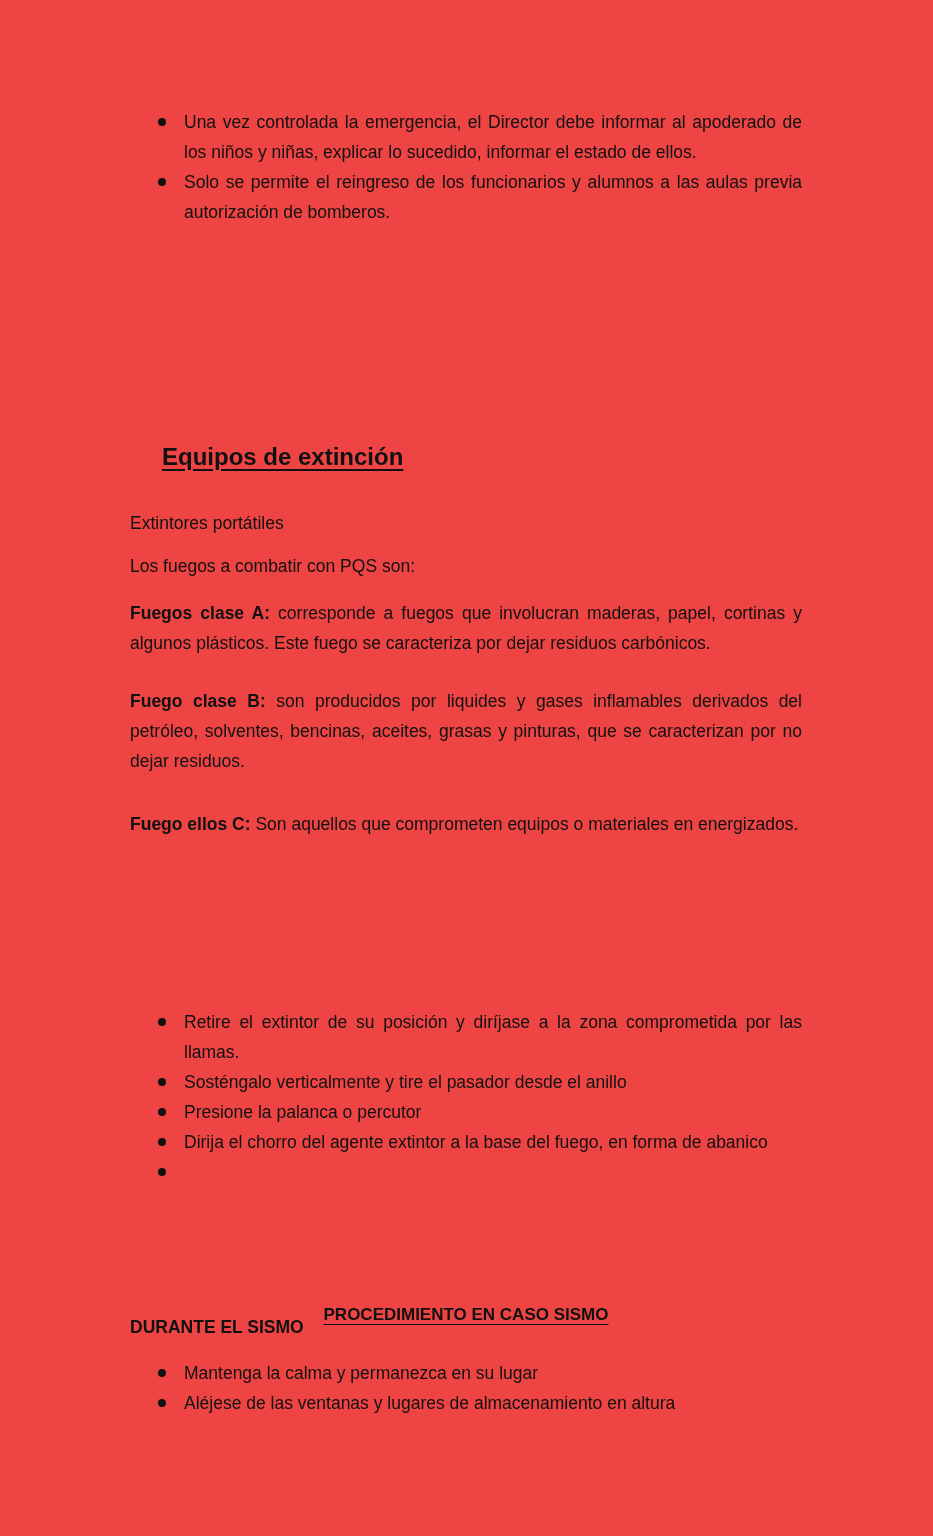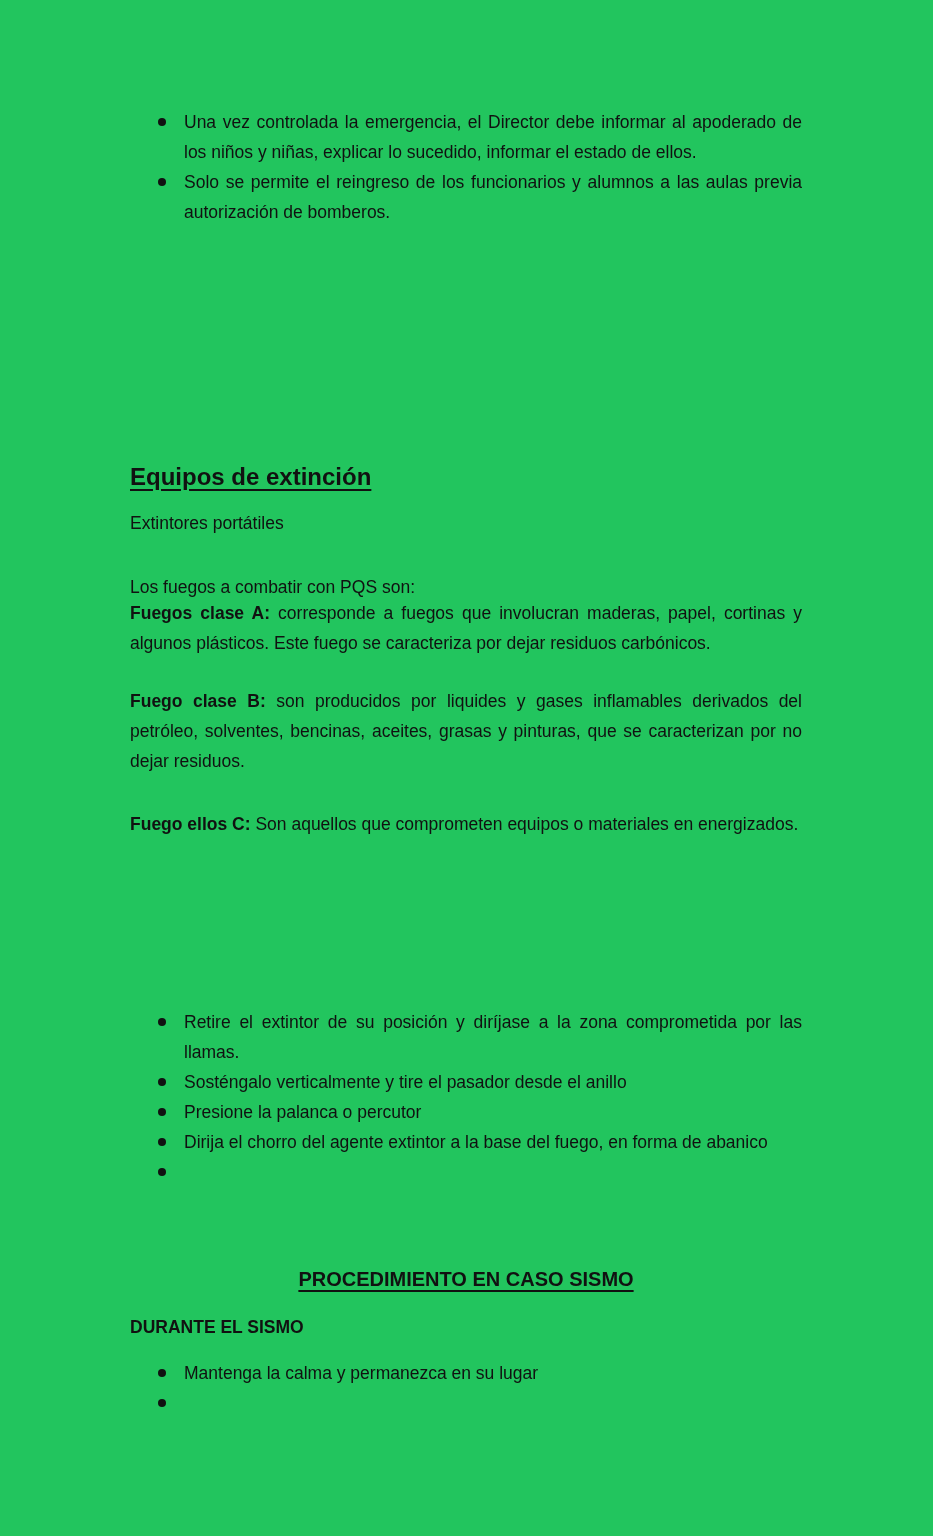--- a/index.html
+++ b/index.html
@@ -1,43 +1,43 @@
 <!DOCTYPE html>
 <html><head>
 <meta charset="utf-8">
 <style>
   html, body { margin: 0; padding: 0; background: #ffffff; }
   body { width: 933px; height: 1536px; position: relative; overflow: hidden;
          font-family: "Liberation Sans", "DejaVu Sans", sans-serif; color: #111; }
-  .page { position: absolute; left: 0; top: 0; width: 933px; height: 1536px; background: #22c55e; }
+  .page { position: absolute; left: 0; top: 0; width: 933px; height: 1536px; background: #ef4444; }
   .blk { position: absolute; left: 130px; width: 672px; font-size: 17.5px; line-height: 30px; }
   .just { text-align: justify; text-align-last: left; }
   ul.bl { list-style: none; margin: 0; padding: 0; }
   ul.bl li { position: relative; padding-left: 54px; text-align: justify; text-align-last: left; }
   ul.bl li .dot { position: absolute; left: 28px; top: 11px; width: 8px; height: 8px; border-radius: 50%; background: #111; }
   .h-under { font-weight: bold; text-decoration: underline; text-underline-offset: 4px; }
   b { font-weight: bold; }
 </style>
 </head>
 <body>
 
 <div class="page">
 
   <div class="blk" style="top:107px;">
     <ul class="bl">
       <li><span class="dot"></span><span>Una vez controlada la emergencia, el Director debe informar al apoderado de los niños y niñas, explicar lo sucedido, informar el estado de ellos.</span></li>
       <li><span class="dot"></span><span>Solo se permite el reingreso de los funcionarios y alumnos a las aulas previa autorización de bomberos.</span></li>
     </ul>
   </div>
 
-  <div class="blk h-under" style="top:460px; font-size:24px; line-height:34px;">Equipos de extinción</div>
+  <div class="blk h-under" style="top:440px; font-size:24px; line-height:34px;margin-left:32px;">Equipos de extinción</div>
 
   <div class="blk" style="top:508px;">Extintores portátiles</div>
 
-  <div class="blk" style="top:572px;">Los fuegos a combatir con PQS son:</div>
+  <div class="blk" style="top:551px;">Los fuegos a combatir con PQS son:</div>
 
   <div class="blk just" style="top:598px;">
     <b>Fuegos clase A:</b><span> corresponde a fuegos que involucran maderas, papel, cortinas y algunos plásticos.  Este fuego se caracteriza por dejar residuos carbónicos.</span>
   </div>
 
   <div class="blk just" style="top:686px;">
     <b>Fuego clase B:</b><span> son producidos por liquides y gases inflamables derivados del petróleo, solventes, bencinas, aceites, grasas y pinturas, que se caracterizan por no dejar residuos.</span>
   </div>
 
   <div class="blk just" style="top:809px;">
@@ -48,24 +48,24 @@
   <div class="blk" style="top:975px;margin-top:32px;">
     <ul class="bl">
       <li><span class="dot"></span><span>Retire el extintor de su posición y diríjase a la zona comprometida por las llamas.</span></li>
       <li><span class="dot"></span><span>Sosténgalo verticalmente y tire el pasador desde el anillo</span></li>
       <li><span class="dot"></span><span>Presione la palanca o percutor</span></li>
       <li><span class="dot"></span><span>Dirija  el chorro del agente extintor a la base del fuego, en forma de abanico</span></li>
       <li><span class="dot"></span></li>
     </ul>
   </div>
 
-  <div class="blk h-under" style="top:1262px; font-size:20px; line-height:34px; text-align:center;">PROCEDIMIENTO EN CASO SISMO</div>
+  <div class="blk h-under" style="top:1298px; font-size:17px; line-height:34px; text-align:center;">PROCEDIMIENTO EN CASO SISMO</div>
 
   <div class="blk" style="top:1312px; font-weight:bold;">DURANTE EL SISMO</div>
 
   <div class="blk" style="top:1358px;">
     <ul class="bl">
       <li><span class="dot"></span><span>Mantenga la calma y permanezca en su lugar</span></li>
-      <li><span class="dot"></span></li>
+      <li><span class="dot"></span><span>Aléjese de las ventanas y lugares de almacenamiento en altura</span></li>
     </ul>
   </div>
 
 </div>
 
 </body></html>

